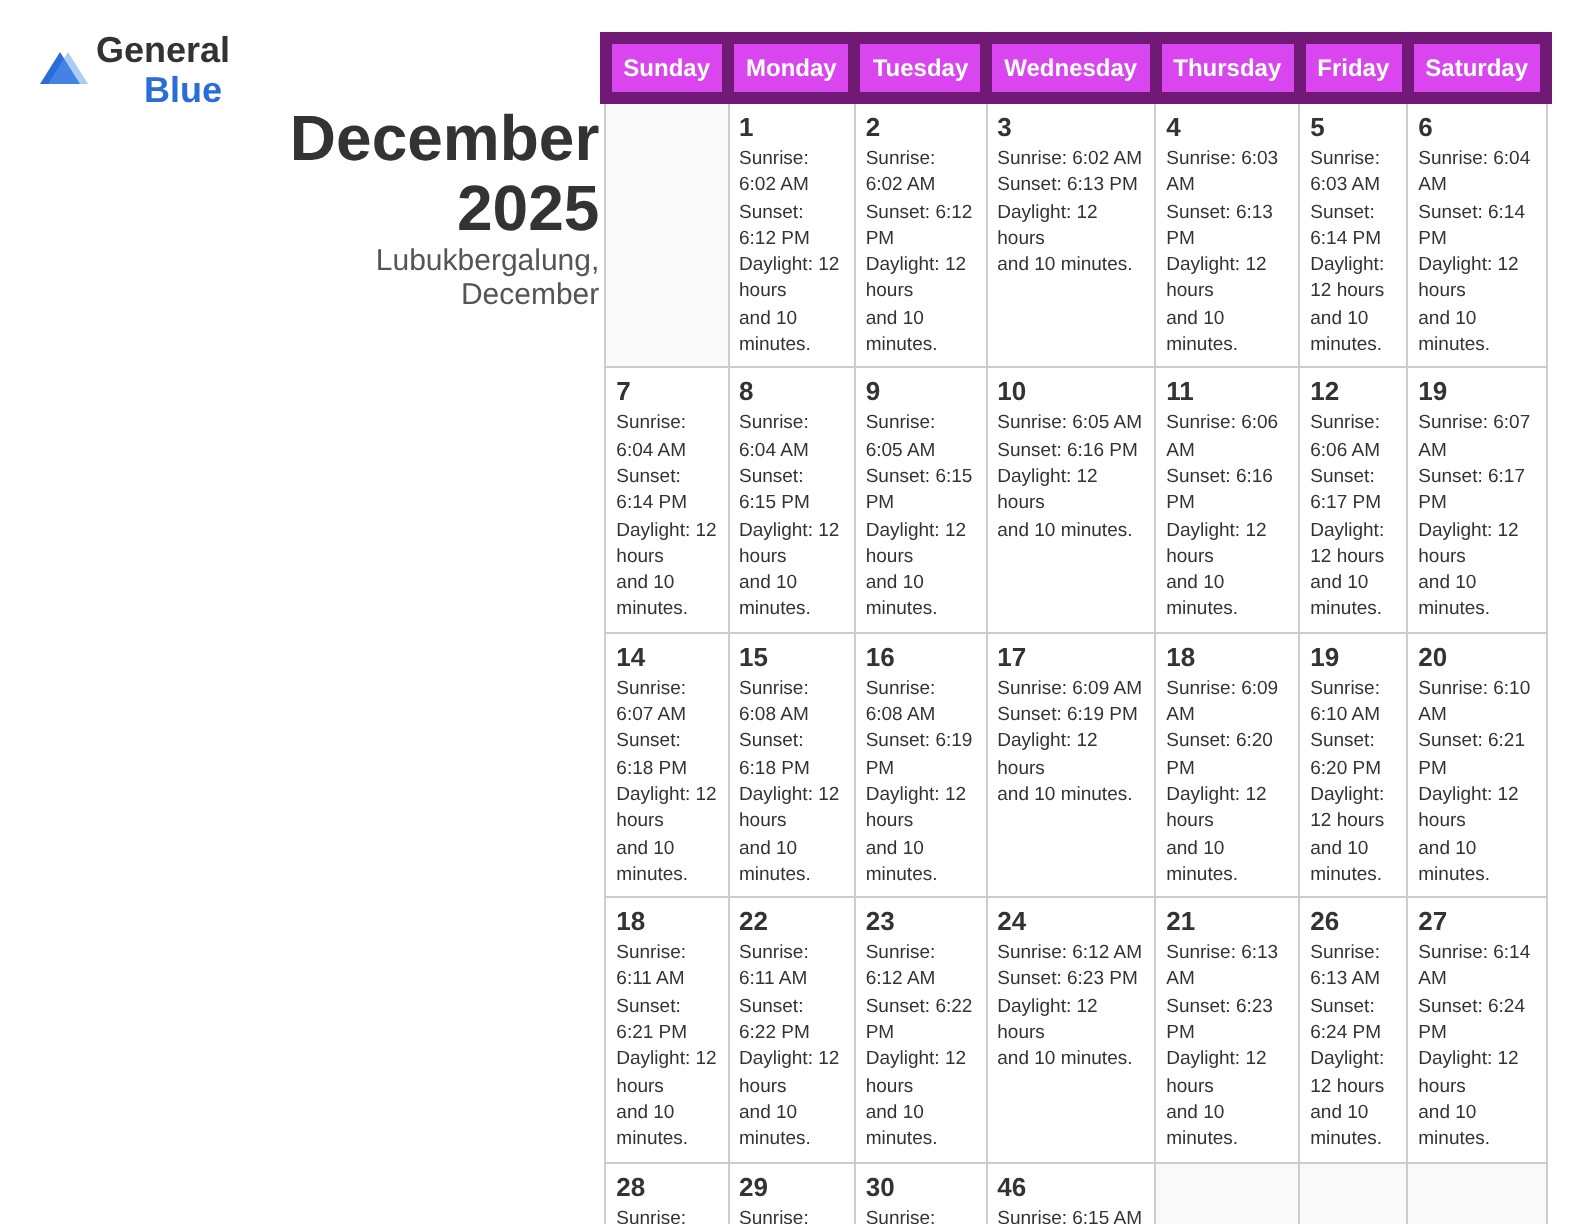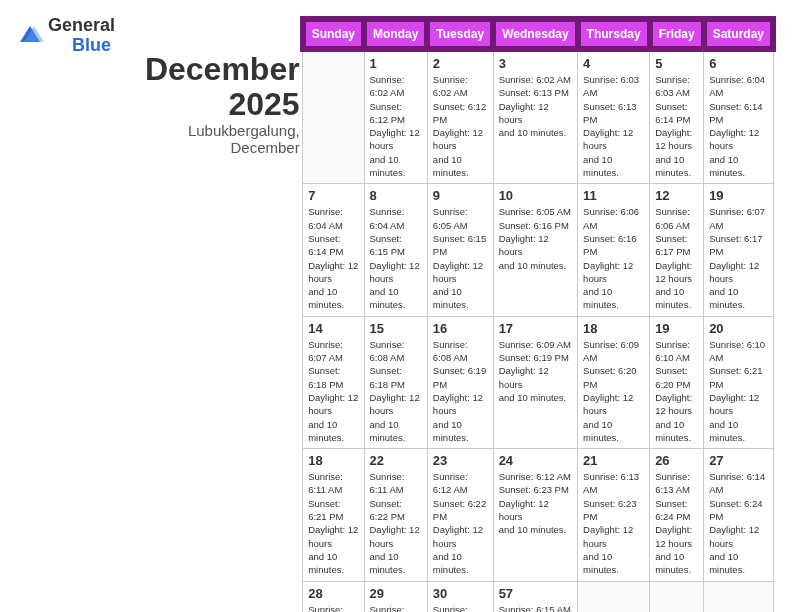--- a/index.html
+++ b/index.html
@@ -402,21 +402,21 @@
           <td>
         <div class="day-number">30</div>
         <div class="day-info">
           Sunrise: 6:15 AM<br>
           Sunset: 6:26 PM<br>
           Daylight: 12 hours<br>
           and 10 minutes.
         </div>
       </td>
           <td>
-        <div class="day-number">57</div>
+        <div class="day-number">46</div>
         <div class="day-info">
           Sunrise: 6:15 AM<br>
           Sunset: 6:26 PM<br>
           Daylight: 12 hours<br>
           and 10 minutes.
         </div>
       </td>
           <td class="empty-cell"></td>
           <td class="empty-cell"></td>
           <td class="empty-cell"></td>

